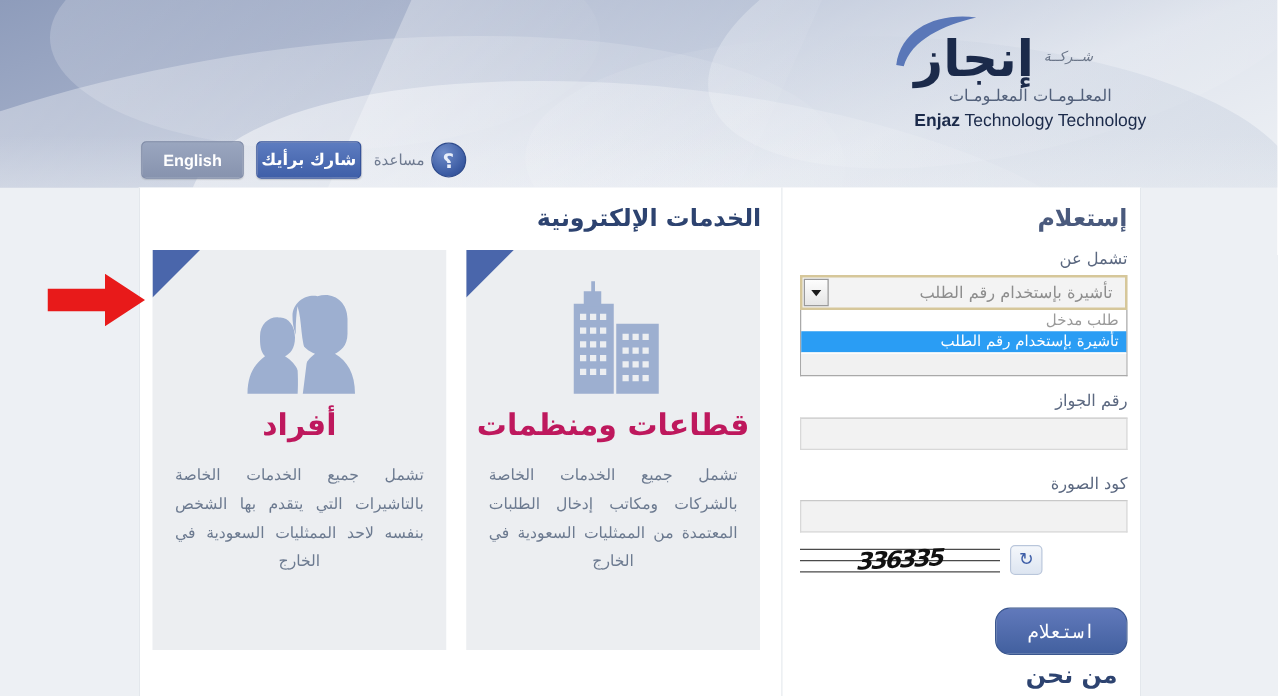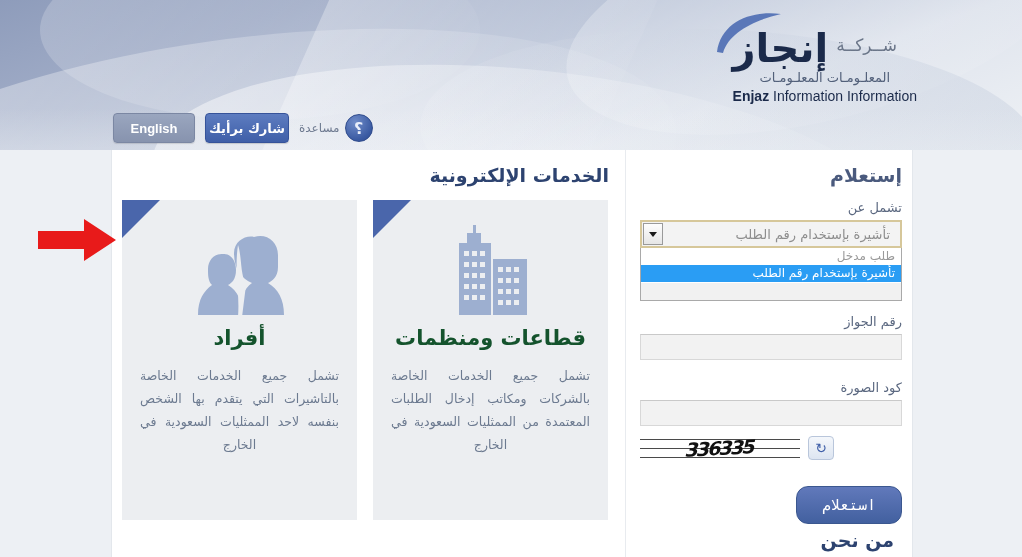--- a/index.html
+++ b/index.html
@@ -59,22 +59,22 @@
   .logo-en {
     font-size: 14px; color: #1b2a4a; text-align: center; margin-top: 3px;
     font-family: "Liberation Sans", sans-serif;
   }
   .logo-en b { font-weight: bold; }
   .logo-sweep {
     position: absolute; right: 132px; top: -16px;
     width: 74px; height: 42px;
   }
   .logo-tiny {
-    font-size: 17px; color: #6b7689; letter-spacing: 1px;
-    align-self: center; padding-bottom: 6px;
+    font-size: 11px; color: #6b7689; letter-spacing: 1px;
+    align-self: center; padding-bottom: 6px; font-style: italic;
   }
 
   
   .topbar {
     position: absolute; left: 113px; top: 113px;
     display: flex; align-items: center; gap: 10px;
     direction: ltr;
   }
   .btn-english {
     width: 82px; height: 30px;
@@ -140,21 +140,21 @@
     position: absolute; left: 0; top: 0;
     width: 0; height: 0;
     border-top: 38px solid #4a66ab;
     border-right: 38px solid transparent;
   }
   .card-icon {
     height: 120px; display: flex; align-items: center; justify-content: center;
     padding-top: 22px;
   }
   .card-title {
-    font-size: 21px; font-weight: bold; color: #14532d;
+    font-size: 24px; font-weight: bold; color: #be185d;
     text-align: center; margin-top: 6px;
   }
   .card-desc {
     font-size: 12.5px; color: #6c7a90; line-height: 1.85;
     text-align: justify; text-align-last: center;
     padding: 14px 18px 0 18px; direction: rtl;
   }
 
   
   .field-label {
@@ -279,21 +279,21 @@
 
     <div class="logo">
       <svg class="logo-sweep" viewBox="0 0 74 42">
         <path d="M6 40 C 10 10, 40 -2, 70 2 C 44 8, 18 20, 12 41 Z" fill="#5a77b8"></path>
       </svg>
       <div class="logo-row">
         <span class="logo-tiny">شــركــة</span>
         <span class="logo-main">إنجاز</span>
       </div>
       <div class="logo-sub2">المعلـومـات المعلـومـات</div>
-      <div class="logo-en"><b>Enjaz</b><span> Information Information</span></div>
+      <div class="logo-en"><b>Enjaz</b><span> Technology Technology</span></div>
     </div>
 
     <div class="topbar">
       <div class="btn-english">English</div>
       <div class="btn-share">شارك برأيك</div>
       <div class="help-wrap">
         <div class="help-circle">؟</div>
         <div class="help-text">مساعدة</div>
       </div>
     </div>

